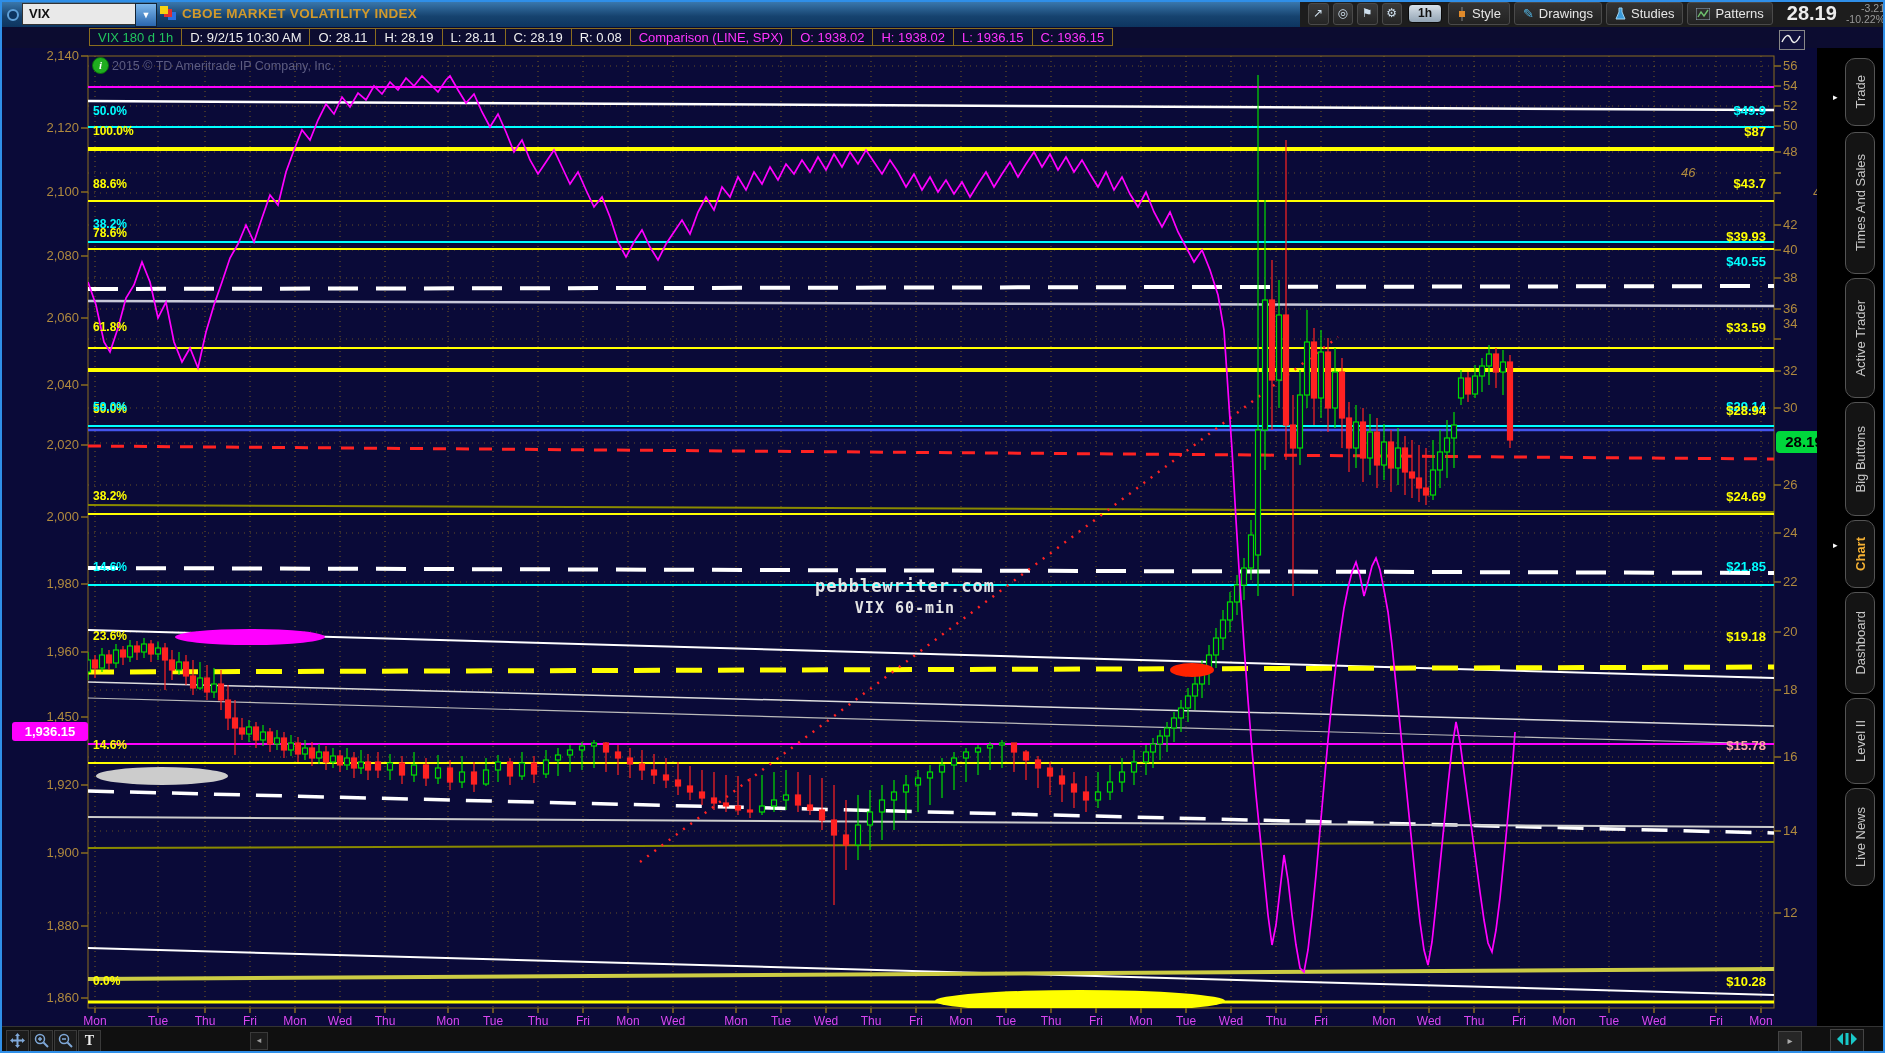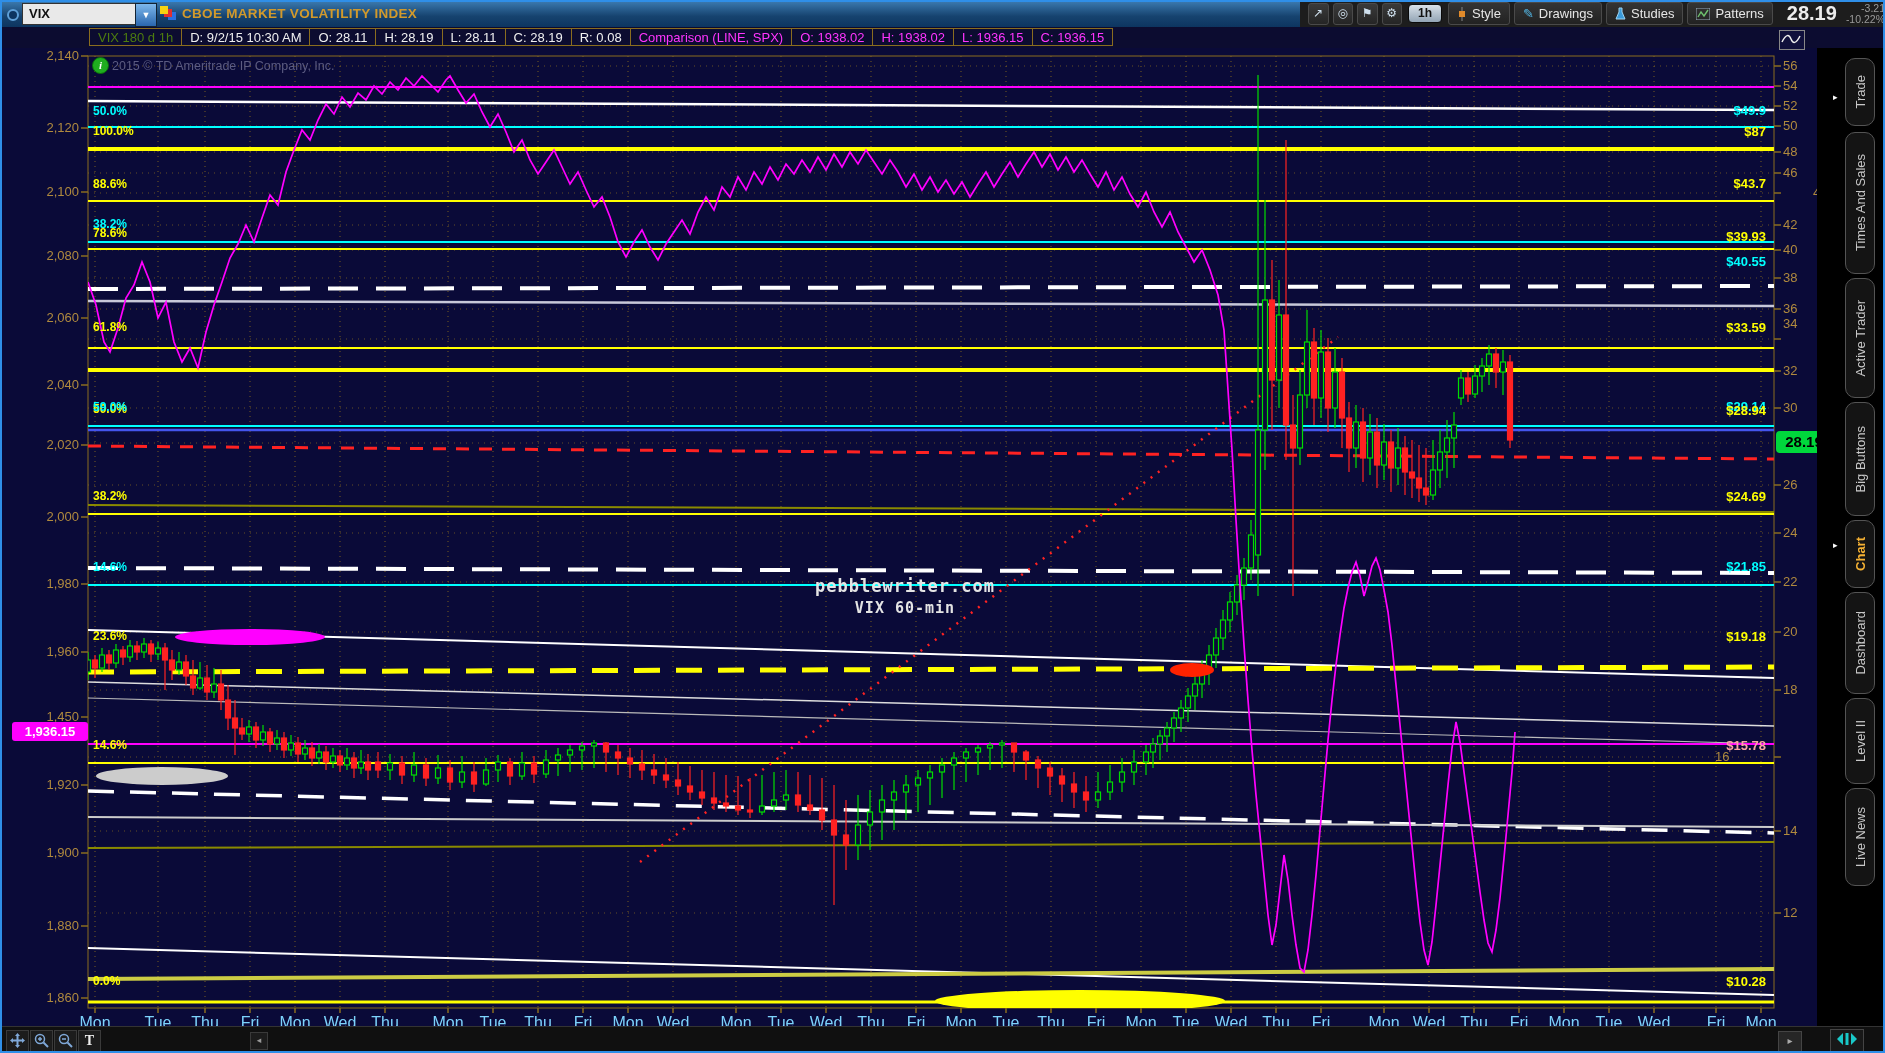--- a/index.html
+++ b/index.html
@@ -23,30 +23,30 @@
   .tool-btn{height:21px;background:linear-gradient(#343434,#222);border:1px solid #4a4a4a;border-radius:3px;
     color:#e6e6e6;font-size:13px;line-height:19px;padding:0 8px;display:flex;align-items:center;gap:5px;white-space:nowrap;}
   #interval-btn{background:linear-gradient(#d8e0e8,#93a5b5);color:#111;font-weight:bold;font-size:12px;border-radius:4px;
     padding:0 9px;height:17px;line-height:17px;border:1px solid #0a0a0a;margin:0 2px;}
   #big-price{font-size:20px;font-weight:bold;color:#ececec;margin-left:10px;}
   #chg{font-size:10.5px;color:#9a9a9a;line-height:11px;text-align:right;margin-left:5px;}
   
   #ohlcbar{position:absolute;left:0;top:27px;width:1885px;height:21px;background:#0c0c30;z-index:10;}
   #ohlc-row{position:absolute;left:90px;top:1px;display:flex;height:18px;}
   .cell{border:1px solid #8a6d1f;margin-left:-1px;padding:0 8px;font-size:13px;line-height:17px;white-space:nowrap;}
-  .c-green{color:#4d7c0f;} .c-white{color:#f0f0f0;} .c-mag{color:#ff35ff;}
+  .c-green{color:#22c55e;} .c-white{color:#f0f0f0;} .c-mag{color:#ff35ff;}
   #squiggle-btn{position:absolute;left:1779px;top:30px;width:24px;height:18px;border:1px solid #888;background:#10103c;z-index:12;}
   
   #panel{position:absolute;left:2px;top:48px;width:1815px;height:978px;background:#0a0a38;z-index:1;}
   #plot-svg{position:absolute;left:0;top:0;z-index:2;}
   .axlab{position:absolute;color:#b08a3e;font-size:13px;z-index:3;}
   .axlab.l{width:62px;text-align:right;}
   .fib{position:absolute;font-size:12px;font-weight:bold;z-index:3;}
   .plab{position:absolute;font-size:13px;font-weight:bold;z-index:3;width:70px;text-align:right;}
-  .day{position:absolute;color:#7dd3fc;font-size:16px;transform:translateX(-50%);z-index:3;}
+  .day{position:absolute;color:#d946ef;font-size:12px;transform:translateX(-50%);z-index:3;}
   #copyright{position:absolute;left:112px;top:59px;font-size:12.5px;color:#5c5c82;z-index:3;}
   #info-ic{position:absolute;left:92px;top:57px;width:15px;height:15px;border-radius:50%;background:#1fae1f;border:1px solid #0a700a;
     color:#fff;font-size:11px;font-weight:bold;font-style:italic;text-align:center;line-height:15px;z-index:3;font-family:"Liberation Serif",serif;}
   #wm1{position:absolute;left:905px;top:576px;transform:translateX(-50%);font-family:"DejaVu Sans Mono",monospace;
     font-size:17px;font-weight:bold;color:#e4e4e4;z-index:3;letter-spacing:1px;}
   #wm2{position:absolute;left:905px;top:599px;transform:translateX(-50%);font-family:"DejaVu Sans Mono",monospace;
     font-size:15px;font-weight:bold;color:#e4e4e4;z-index:3;letter-spacing:1px;}
   #bub-left{position:absolute;left:12px;top:722px;width:76px;height:19px;background:#ff00ff;border-radius:3px;
     color:#fff;font-size:13px;font-weight:bold;text-align:center;line-height:19px;z-index:4;}
   #bub-right{position:absolute;left:1776px;top:431px;width:56px;height:22px;background:#00d83c;border-radius:4px;
@@ -661,35 +661,35 @@
     <div class="axlab l" style="left: 17px; top: 709px;">1,450</div>
     <div class="axlab l" style="left: 17px; top: 777px;">1,920</div>
     <div class="axlab l" style="left: 17px; top: 845px;">1,900</div>
     <div class="axlab l" style="left: 17px; top: 918px;">1,880</div>
     <div class="axlab l" style="left: 17px; top: 990px;">1,860</div>
     <div class="axlab" style="left: 1783px; top: 58px;">56</div>
     <div class="axlab" style="left: 1783px; top: 78px;">54</div>
     <div class="axlab" style="left: 1783px; top: 98px;">52</div>
     <div class="axlab" style="left: 1783px; top: 118px;">50</div>
     <div class="axlab" style="left: 1783px; top: 144px;">48</div>
-    <div class="axlab" style="left: 1783px; top: 165px;">46</div>
+    <div class="axlab" style="left: 1681px; top: 165px; font-style: italic;">46</div>
     <div class="axlab" style="left: 1813px; top: 185px;">44</div>
     <div class="axlab" style="left: 1783px; top: 217px;">42</div>
     <div class="axlab" style="left: 1783px; top: 242px;">40</div>
     <div class="axlab" style="left: 1783px; top: 270px;">38</div>
     <div class="axlab" style="left: 1783px; top: 301px;">36</div>
     <div class="axlab" style="left: 1783px; top: 316px;">34</div>
     <div class="axlab" style="left: 1783px; top: 363px;">32</div>
     <div class="axlab" style="left: 1783px; top: 400px;">30</div>
     <div class="axlab" style="left: 1783px; top: 477px;">26</div>
     <div class="axlab" style="left: 1783px; top: 525px;">24</div>
     <div class="axlab" style="left: 1783px; top: 574px;">22</div>
     <div class="axlab" style="left: 1783px; top: 624px;">20</div>
     <div class="axlab" style="left: 1783px; top: 682px;">18</div>
-    <div class="axlab" style="left: 1715px; top: 749px;">16</div>
+    <div class="axlab" style="left: 1783px; top: 749px;">16</div>
     <div class="axlab" style="left: 1783px; top: 823px;">14</div>
     <div class="axlab" style="left: 1783px; top: 905px;">12</div>
     <div class="day" style="left: 95px; top: 1014px;">Mon</div>
     <div class="day" style="left: 158px; top: 1014px;">Tue</div>
     <div class="day" style="left: 205px; top: 1014px;">Thu</div>
     <div class="day" style="left: 250px; top: 1014px;">Fri</div>
     <div class="day" style="left: 295px; top: 1014px;">Mon</div>
     <div class="day" style="left: 340px; top: 1014px;">Wed</div>
     <div class="day" style="left: 385px; top: 1014px;">Thu</div>
     <div class="day" style="left: 448px; top: 1014px;">Mon</div>

